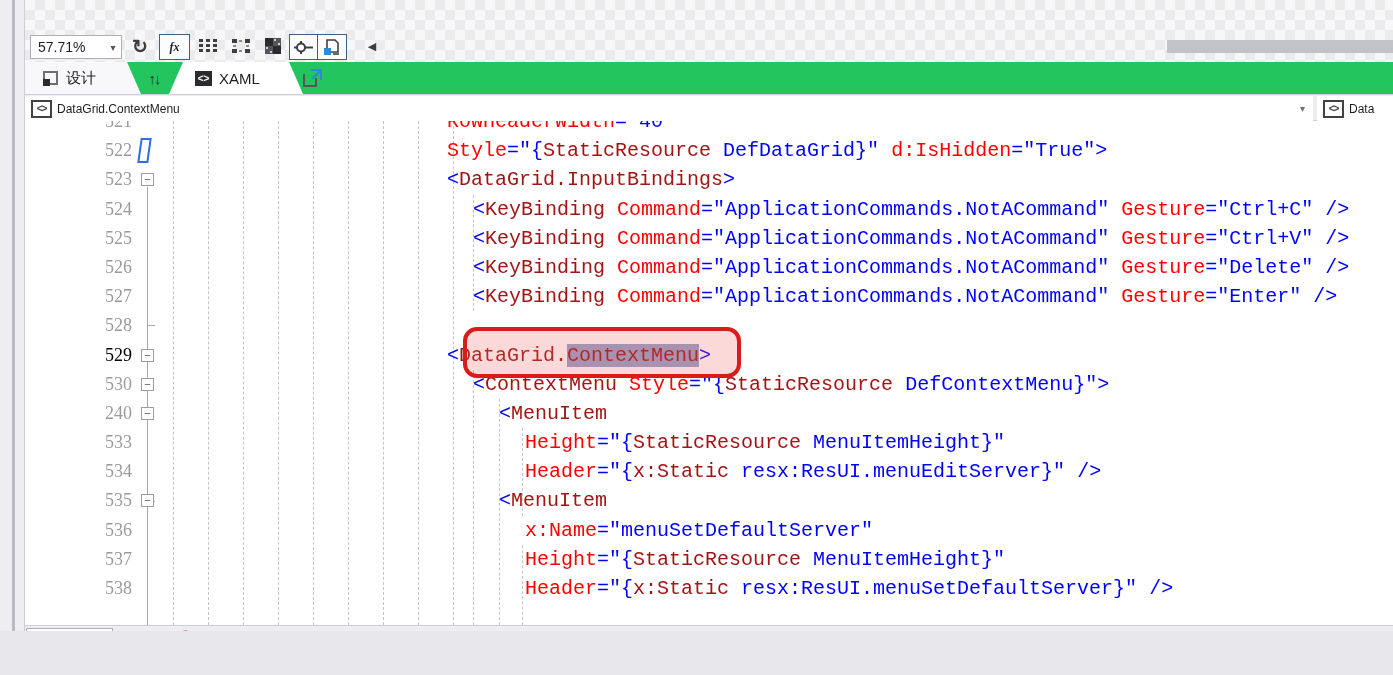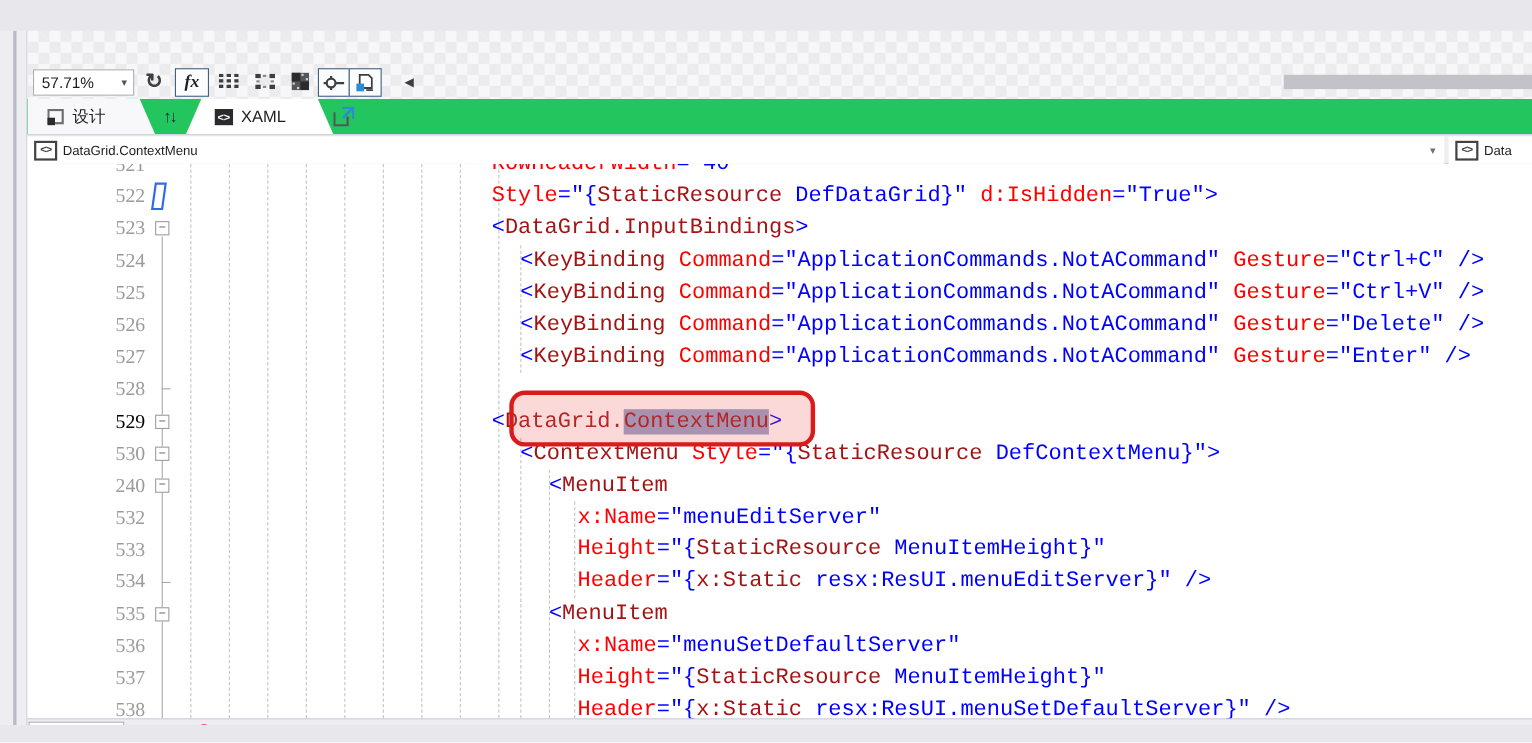--- a/index.html
+++ b/index.html
@@ -1,35 +1,35 @@
 <!DOCTYPE html>
 <html><head>
 <meta charset="utf-8">
 <style>
   html,body{margin:0;padding:0;background:#E8E8EC;}
   .screen{position:relative;width:1393px;height:631px;background:#EEEEF2;overflow:hidden;
-          font-family:"Liberation Sans",sans-serif;margin-top:28px;}
+          font-family:"Liberation Sans",sans-serif;}
   
   .left-rail{position:absolute;left:0;top:0;width:24px;height:675px;background:#EEEEF2;}
   .left-divider{position:absolute;left:12px;top:0;width:3px;height:675px;background:#B9BAC3;}
   .main{position:absolute;left:24px;top:0;width:1369px;height:675px;background:#EEEEF2;border-left:1px solid #CCCEDB;}
 
   
   .designer-top{position:absolute;left:0;top:0;width:1369px;height:62px;background-color:#F7F7F8;
     background-image:linear-gradient(45deg,#EBEBED 25%,transparent 25%,transparent 75%,#EBEBED 75%),
                      linear-gradient(45deg,#EBEBED 25%,transparent 25%,transparent 75%,#EBEBED 75%);
     background-size:20px 20px;background-position:0 0,10px 10px;}
   .zoom-combo{position:absolute;left:5px;top:35px;width:90px;height:22px;background:#FFF;border:1px solid #AEAEB6;
     font-size:14px;color:#1E1E1E;display:flex;align-items:center;}
   .zoom-combo .val{flex:1;padding-left:7px;}
   .zoom-combo .caret{width:16px;color:#55555A;font-size:10px;text-align:center;}
   .tbtn{position:absolute;top:34px;height:24px;display:flex;align-items:center;justify-content:center;color:#3E3E42;}
   .tbtn.framed{border:1px solid #41607F;background:#FBFCFE;}
   .refresh{left:104px;width:22px;font-size:19px;font-weight:bold;}
-  .fxbtn{left:134px;width:29px;font-family:"Liberation Serif",serif;font-style:italic;font-size:16px;font-weight:bold;color:#1E1E1E;}
+  .fxbtn{left:134px;width:29px;font-family:"Liberation Serif",serif;font-style:italic;font-size:12px;font-weight:bold;color:#1E1E1E;}
   .igrid{left:171px;width:24px;} .igrid2{left:204px;width:24px;} .ichk{left:237px;width:22px;}
   .icross{left:264px;width:27px;} .idoc{left:292px;width:28px;} .itri{left:340px;width:14px;font-size:11px;color:#3E3E42;}
   .hthumb{position:absolute;left:1142px;top:40px;width:227px;height:13px;background:#C2C3C9;}
 
   
   .view-tabs{position:absolute;left:0;top:62px;width:1369px;height:32px;background:#22c55e;}
   .tab{position:absolute;top:0;height:32px;display:flex;align-items:center;gap:7px;font-size:15px;color:#1E1E1E;}
   .tab-design{left:0;width:116px;background:#F8F8FA;clip-path:polygon(0 0,calc(100% - 14px) 0,100% 100%,0 100%);padding-left:18px;box-sizing:border-box;}
   .tab-xaml{left:144px;width:134px;background:#FFFFFF;clip-path:polygon(14px 0,calc(100% - 14px) 0,100% 100%,0 100%);padding-left:26px;box-sizing:border-box;font-weight:400;}
   .swap{position:absolute;left:116px;top:3px;width:26px;height:26px;font-size:15px;color:#2B2B2E;display:flex;align-items:center;justify-content:center;letter-spacing:-2px;}
@@ -219,21 +219,20 @@
           <div class="crow"><span class="lnum">522</span><span class="codetext" style="left: 422px;"><span class="tk-a">Style</span><span class="tk-d">="{</span><span class="tk-m">StaticResource</span><span class="tk-v"> DefDataGrid</span><span class="tk-d">}"</span><span class="tk-t"> </span><span class="tk-a">d:IsHidden</span><span class="tk-d">="</span><span class="tk-v">True</span><span class="tk-d">"&gt;</span></span></div>
           <div class="crow"><span class="lnum">523</span><span class="foldbox">−</span><span class="codetext" style="left: 422px;"><span class="tk-d">&lt;</span><span class="tk-e">DataGrid.InputBindings</span><span class="tk-d">&gt;</span></span></div>
           <div class="crow"><span class="lnum">524</span><span class="codetext" style="left: 448px;"><span class="tk-d">&lt;</span><span class="tk-e">KeyBinding</span><span class="tk-t"> </span><span class="tk-a">Command</span><span class="tk-d">="</span><span class="tk-v">ApplicationCommands.NotACommand</span><span class="tk-d">"</span><span class="tk-t"> </span><span class="tk-a">Gesture</span><span class="tk-d">="</span><span class="tk-v">Ctrl+C</span><span class="tk-d">"</span><span class="tk-t"> </span><span class="tk-d">/&gt;</span></span></div>
           <div class="crow"><span class="lnum">525</span><span class="codetext" style="left: 448px;"><span class="tk-d">&lt;</span><span class="tk-e">KeyBinding</span><span class="tk-t"> </span><span class="tk-a">Command</span><span class="tk-d">="</span><span class="tk-v">ApplicationCommands.NotACommand</span><span class="tk-d">"</span><span class="tk-t"> </span><span class="tk-a">Gesture</span><span class="tk-d">="</span><span class="tk-v">Ctrl+V</span><span class="tk-d">"</span><span class="tk-t"> </span><span class="tk-d">/&gt;</span></span></div>
           <div class="crow"><span class="lnum">526</span><span class="codetext" style="left: 448px;"><span class="tk-d">&lt;</span><span class="tk-e">KeyBinding</span><span class="tk-t"> </span><span class="tk-a">Command</span><span class="tk-d">="</span><span class="tk-v">ApplicationCommands.NotACommand</span><span class="tk-d">"</span><span class="tk-t"> </span><span class="tk-a">Gesture</span><span class="tk-d">="</span><span class="tk-v">Delete</span><span class="tk-d">"</span><span class="tk-t"> </span><span class="tk-d">/&gt;</span></span></div>
           <div class="crow"><span class="lnum">527</span><span class="codetext" style="left: 448px;"><span class="tk-d">&lt;</span><span class="tk-e">KeyBinding</span><span class="tk-t"> </span><span class="tk-a">Command</span><span class="tk-d">="</span><span class="tk-v">ApplicationCommands.NotACommand</span><span class="tk-d">"</span><span class="tk-t"> </span><span class="tk-a">Gesture</span><span class="tk-d">="</span><span class="tk-v">Enter</span><span class="tk-d">"</span><span class="tk-t"> </span><span class="tk-d">/&gt;</span></span></div>
           <div class="crow"><span class="lnum">528</span></div>
           <div class="crow"><span class="lnum cur">529</span><span class="foldbox">−</span><span class="codetext" style="left: 422px;"><span class="tk-d">&lt;</span><span class="tk-e">DataGrid.</span><span class="tk-s">ContextMenu</span><span class="tk-d">&gt;</span></span></div>
           <div class="crow"><span class="lnum">530</span><span class="foldbox">−</span><span class="codetext" style="left: 448px;"><span class="tk-d">&lt;</span><span class="tk-e">ContextMenu</span><span class="tk-t"> </span><span class="tk-a">Style</span><span class="tk-d">="{</span><span class="tk-m">StaticResource</span><span class="tk-v"> DefContextMenu</span><span class="tk-d">}"&gt;</span></span></div>
           <div class="crow"><span class="lnum">240</span><span class="foldbox">−</span><span class="codetext" style="left: 474px;"><span class="tk-d">&lt;</span><span class="tk-e">MenuItem</span></span></div>
-          <div class="crow"><span class="lnum">532</span><span class="codetext" style="left: 500px;"><span class="tk-a">x:Name</span><span class="tk-d">="</span><span class="tk-v">menuEditServer</span><span class="tk-d">"</span></span></div>
           <div class="crow"><span class="lnum">533</span><span class="codetext" style="left: 500px;"><span class="tk-a">Height</span><span class="tk-d">="{</span><span class="tk-m">StaticResource</span><span class="tk-v"> MenuItemHeight</span><span class="tk-d">}"</span></span></div>
           <div class="crow"><span class="lnum">534</span><span class="codetext" style="left: 500px;"><span class="tk-a">Header</span><span class="tk-d">="{</span><span class="tk-m">x:Static</span><span class="tk-v"> resx:ResUI.menuEditServer</span><span class="tk-d">}"</span><span class="tk-t"> </span><span class="tk-d">/&gt;</span></span></div>
           <div class="crow"><span class="lnum">535</span><span class="foldbox">−</span><span class="codetext" style="left: 474px;"><span class="tk-d">&lt;</span><span class="tk-e">MenuItem</span></span></div>
           <div class="crow"><span class="lnum">536</span><span class="codetext" style="left: 500px;"><span class="tk-a">x:Name</span><span class="tk-d">="</span><span class="tk-v">menuSetDefaultServer</span><span class="tk-d">"</span></span></div>
           <div class="crow"><span class="lnum">537</span><span class="codetext" style="left: 500px;"><span class="tk-a">Height</span><span class="tk-d">="{</span><span class="tk-m">StaticResource</span><span class="tk-v"> MenuItemHeight</span><span class="tk-d">}"</span></span></div>
           <div class="crow"><span class="lnum">538</span><span class="codetext" style="left: 500px;"><span class="tk-a">Header</span><span class="tk-d">="{</span><span class="tk-m">x:Static</span><span class="tk-v"> resx:ResUI.menuSetDefaultServer</span><span class="tk-d">}"</span><span class="tk-t"> </span><span class="tk-d">/&gt;</span></span></div>
         </div>
       <div id="foldmarks">
           <div class="foldline" style="top: 66.4px; height: 437.6px;"></div>
           <div class="foldtick" style="top: 204.4px;"></div>

